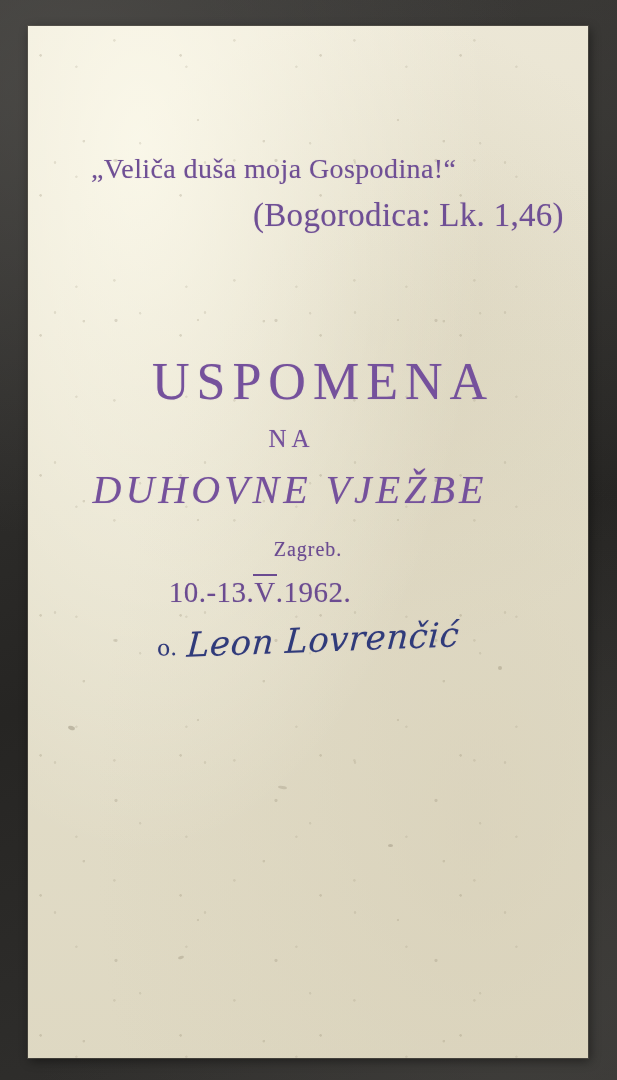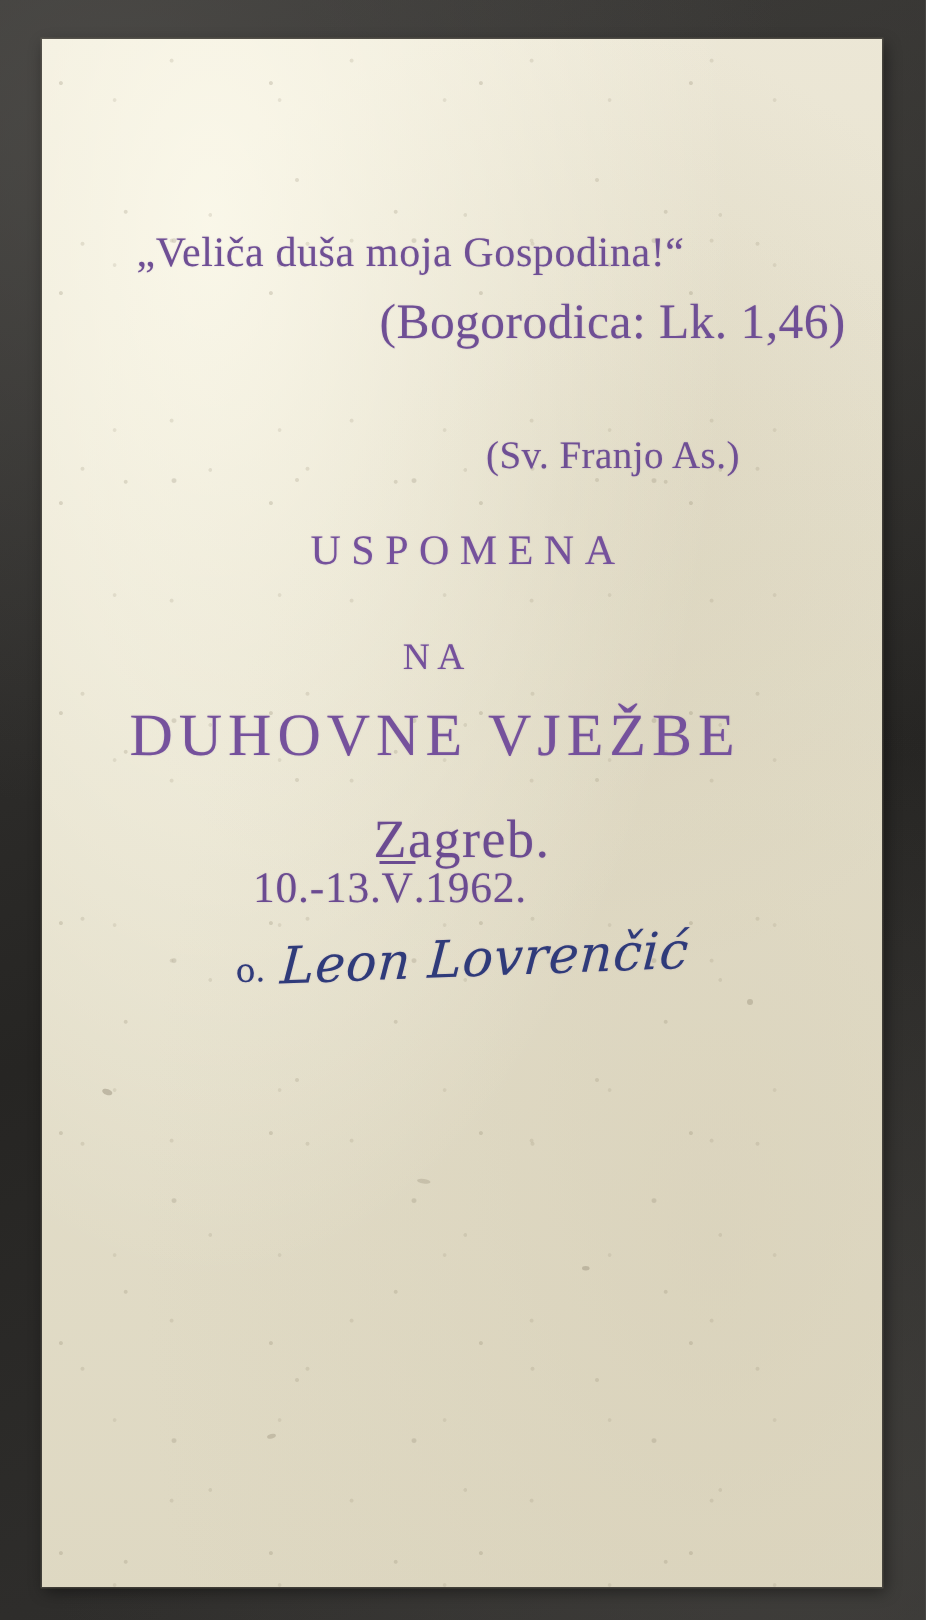--- a/index.html
+++ b/index.html
@@ -104,52 +104,53 @@
     letter-spacing: 0.4px;
   }
   .quote2-ref {
     left: 296px;
     top: 263px;
     font-size: 26px;
     letter-spacing: 0.3px;
   }
 
   .title {
-    left: 4px;
+    left: 15px;
     top: 326px;
     width: 560px;
     text-align: center;
-    font-size: 28px;
+    font-size: 52px;
     letter-spacing: 7px;
     color: #75519c;
   }
   .na {
     left: 0;
     top: 399px;
     width: 527px;
     text-align: center;
     font-size: 25px;
     letter-spacing: 5px;
     color: #75519c;
   }
   .subject {
     left: 0;
     top: 440px;
     width: 524px;
     text-align: center;
     font-size: 40px;
     letter-spacing: 4px;
     color: #75519c;
+    font-style: italic;
   }
   .place {
     left: 0;
     top: 512px;
     width: 560px;
     text-align: center;
-    font-size: 36px;
+    font-size: 20px;
     letter-spacing: 1px;
     color: #6b4b91;
   }
   .date {
     left: 0;
     top: 550px;
     width: 464px;
     text-align: center;
     font-size: 29px;
     letter-spacing: 0.5px;
@@ -215,21 +216,20 @@
     <div class="blemish" style="left:470px; top:640px; width:4px; height:4px; background:rgba(130,120,96,0.3);"></div>
     <div class="blemish" style="left:250px; top:760px; width:9px; height:3px; background:rgba(118,108,86,0.22); transform:rotate(8deg);"></div>
 
     <div id="ink">
 
       <div class="line quote1">„Veliča duša moja  Gospodina!“</div>
 
       <div class="line quote1-ref">(Bogorodica: Lk. 1,46)</div>
 
 
-      <div class="line quote2-ref">(Sv. Franjo As.)</div>
 
       <div class="line title">USPOMENA</div>
 
       <div class="line na">NA</div>
 
       <div class="line subject">DUHOVNE VJEŽBE</div>
 
       <div class="line place">Zagreb.</div>
 
       <div class="line date">

